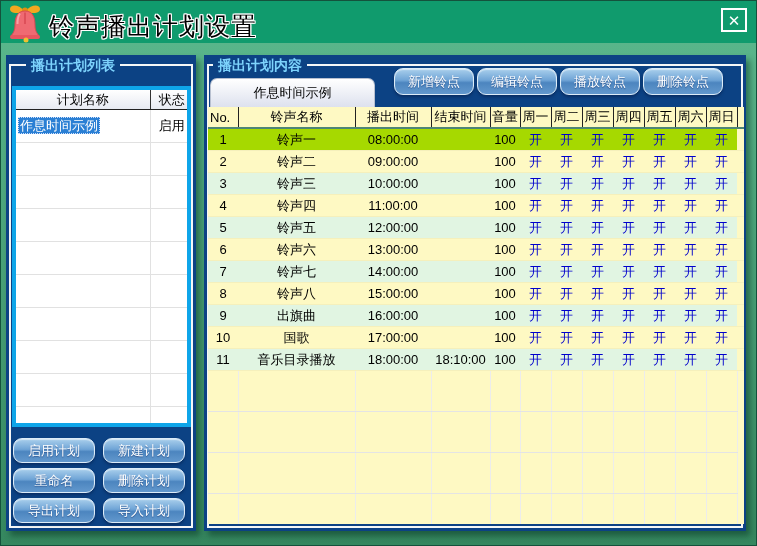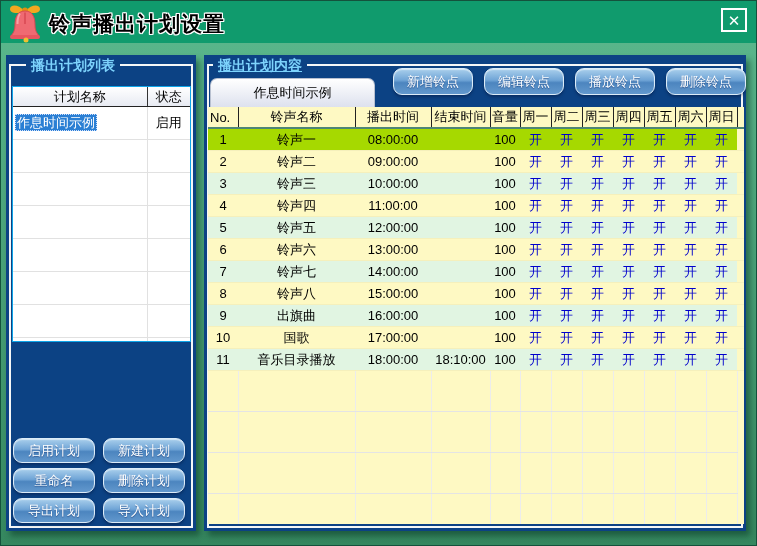--- a/index.html
+++ b/index.html
@@ -5,55 +5,55 @@
   html,body{margin:0;padding:0;background:#cfd8d2;}
   .window{
     position:relative;width:757px;height:546px;box-sizing:border-box;overflow:hidden;
     font-family:"Liberation Sans","DejaVu Sans",sans-serif;
     background:linear-gradient(180deg,var(--window-bg-light,#5cb98e) 0%, #35875f 100%);
     border:1px solid #14523c;
   }
   .titlebar{position:absolute;top:0;left:0;right:0;height:42px;background:var(--titlebar,#109b6d);}
   .bell{position:absolute;left:6px;top:2px;}
   .title{
-    position:absolute;left:48px;top:9px;font-size:21px;font-weight:bold;color:#000;letter-spacing:1px;
+    position:absolute;left:48px;top:9px;font-size:25px;font-weight:normal;color:#000;letter-spacing:1px;
     text-shadow:-1px -1px 0 #fff,1px -1px 0 #fff,-1px 1px 0 #fff,1px 1px 0 #fff,0 -1px 0 #fff,0 1px 0 #fff,-1px 0 0 #fff,1px 0 0 #fff;
   }
   .close{
     position:absolute;top:7px;right:9px;width:26px;height:24px;box-sizing:border-box;
     background:transparent;border:2px solid #fff;color:#fff;font-size:15px;line-height:19px;
     text-align:center;padding:0;cursor:pointer;font-family:inherit;
   }
   .panel{position:absolute;background:var(--panel,#0c4284);box-shadow:4px 5px 6px rgba(3,40,26,.45);}
   .panel.left{left:5px;top:54px;width:190px;height:476px;}
   .panel.right{left:203px;top:54px;width:542px;height:476px;}
   .frame{position:absolute;left:3px;top:9px;right:3px;bottom:3px;border:2px solid #f5f7f7;pointer-events:none;}
   .caption{position:absolute;top:1px;background:var(--panel,#0c4284);color:#7dd3fc;font-weight:bold;font-size:14px;line-height:18px;padding:0 5px;z-index:2;}
   .panel.left .caption{left:20px;}
-  .panel.right .caption{left:9px;text-decoration:underline;}
+  .panel.right .caption{left:9px;}
 
   
-  .ltable-wrap{position:absolute;left:6px;top:31px;width:179px;height:256px;background:#fff;border:1px solid #0ea5e9;box-sizing:border-box;overflow:hidden;}
+  .ltable-wrap{position:absolute;left:6px;top:31px;width:179px;height:341px;background:#fff;border:4px solid #0ea5e9;box-sizing:border-box;overflow:hidden;}
   .ltable{border-collapse:collapse;table-layout:fixed;width:100%;font-size:13px;color:#000;background:#fff;}
   .ltable th{font-weight:normal;height:19px;padding:0;border-bottom:1px solid #222;background:linear-gradient(#ffffff,#e7eaf2);overflow:hidden;white-space:nowrap;}
   .ltable th + th{border-left:1px solid #333;text-align:center;}
   .ltable td{height:32px;padding:0 2px;border-bottom:1px solid #e1e1e1;overflow:hidden;white-space:nowrap;text-align:left;vertical-align:middle;}
   .ltable td + td{border-left:1px solid #e1e1e1;text-align:center;margin-top:11px;}
   .sel-chip{background:var(--selection,#2a7fd4);color:#fff;outline:1px dotted #cfe0ff;outline-offset:-1px;padding:1px 2px;}
 
   
   .btn{
     display:block;box-sizing:border-box;border:1px solid #dcecf8;border-radius:9px;color:#fff;
     font-size:13px;font-family:inherit;padding:0;cursor:pointer;white-space:nowrap;
     background:linear-gradient(180deg,var(--button-top,#a9cfec) 0%,#6fa4d6 45%,var(--button-bottom,#4c85bf) 55%,#6298cd 100%);
     box-shadow:0 2px 3px rgba(0,10,40,.35), inset 0 1px 1px rgba(255,255,255,.55);
     text-shadow:0 1px 1px rgba(0,20,80,.45);
   }
   .btn-grid{position:absolute;left:7px;top:383px;display:grid;grid-template-columns:82px 82px;grid-auto-rows:25px;gap:5px 8px;}
-  .actions{position:absolute;top:13px;right:0;display:flex;gap:11px;z-index:3;}
+  .actions{position:absolute;top:13px;right:23px;display:flex;gap:3px;z-index:3;}
   .actions .btn{width:80px;height:27px;}
 
   
   .tab{
     position:absolute;left:6px;top:23px;width:165px;height:29px;box-sizing:border-box;z-index:1;
     background:linear-gradient(#ffffff,#dde1ee);border:1px solid #b8c0d0;border-bottom:none;
     border-radius:7px 7px 0 0;text-align:center;line-height:28px;font-size:13px;color:#000;cursor:pointer;
   }
 
   

